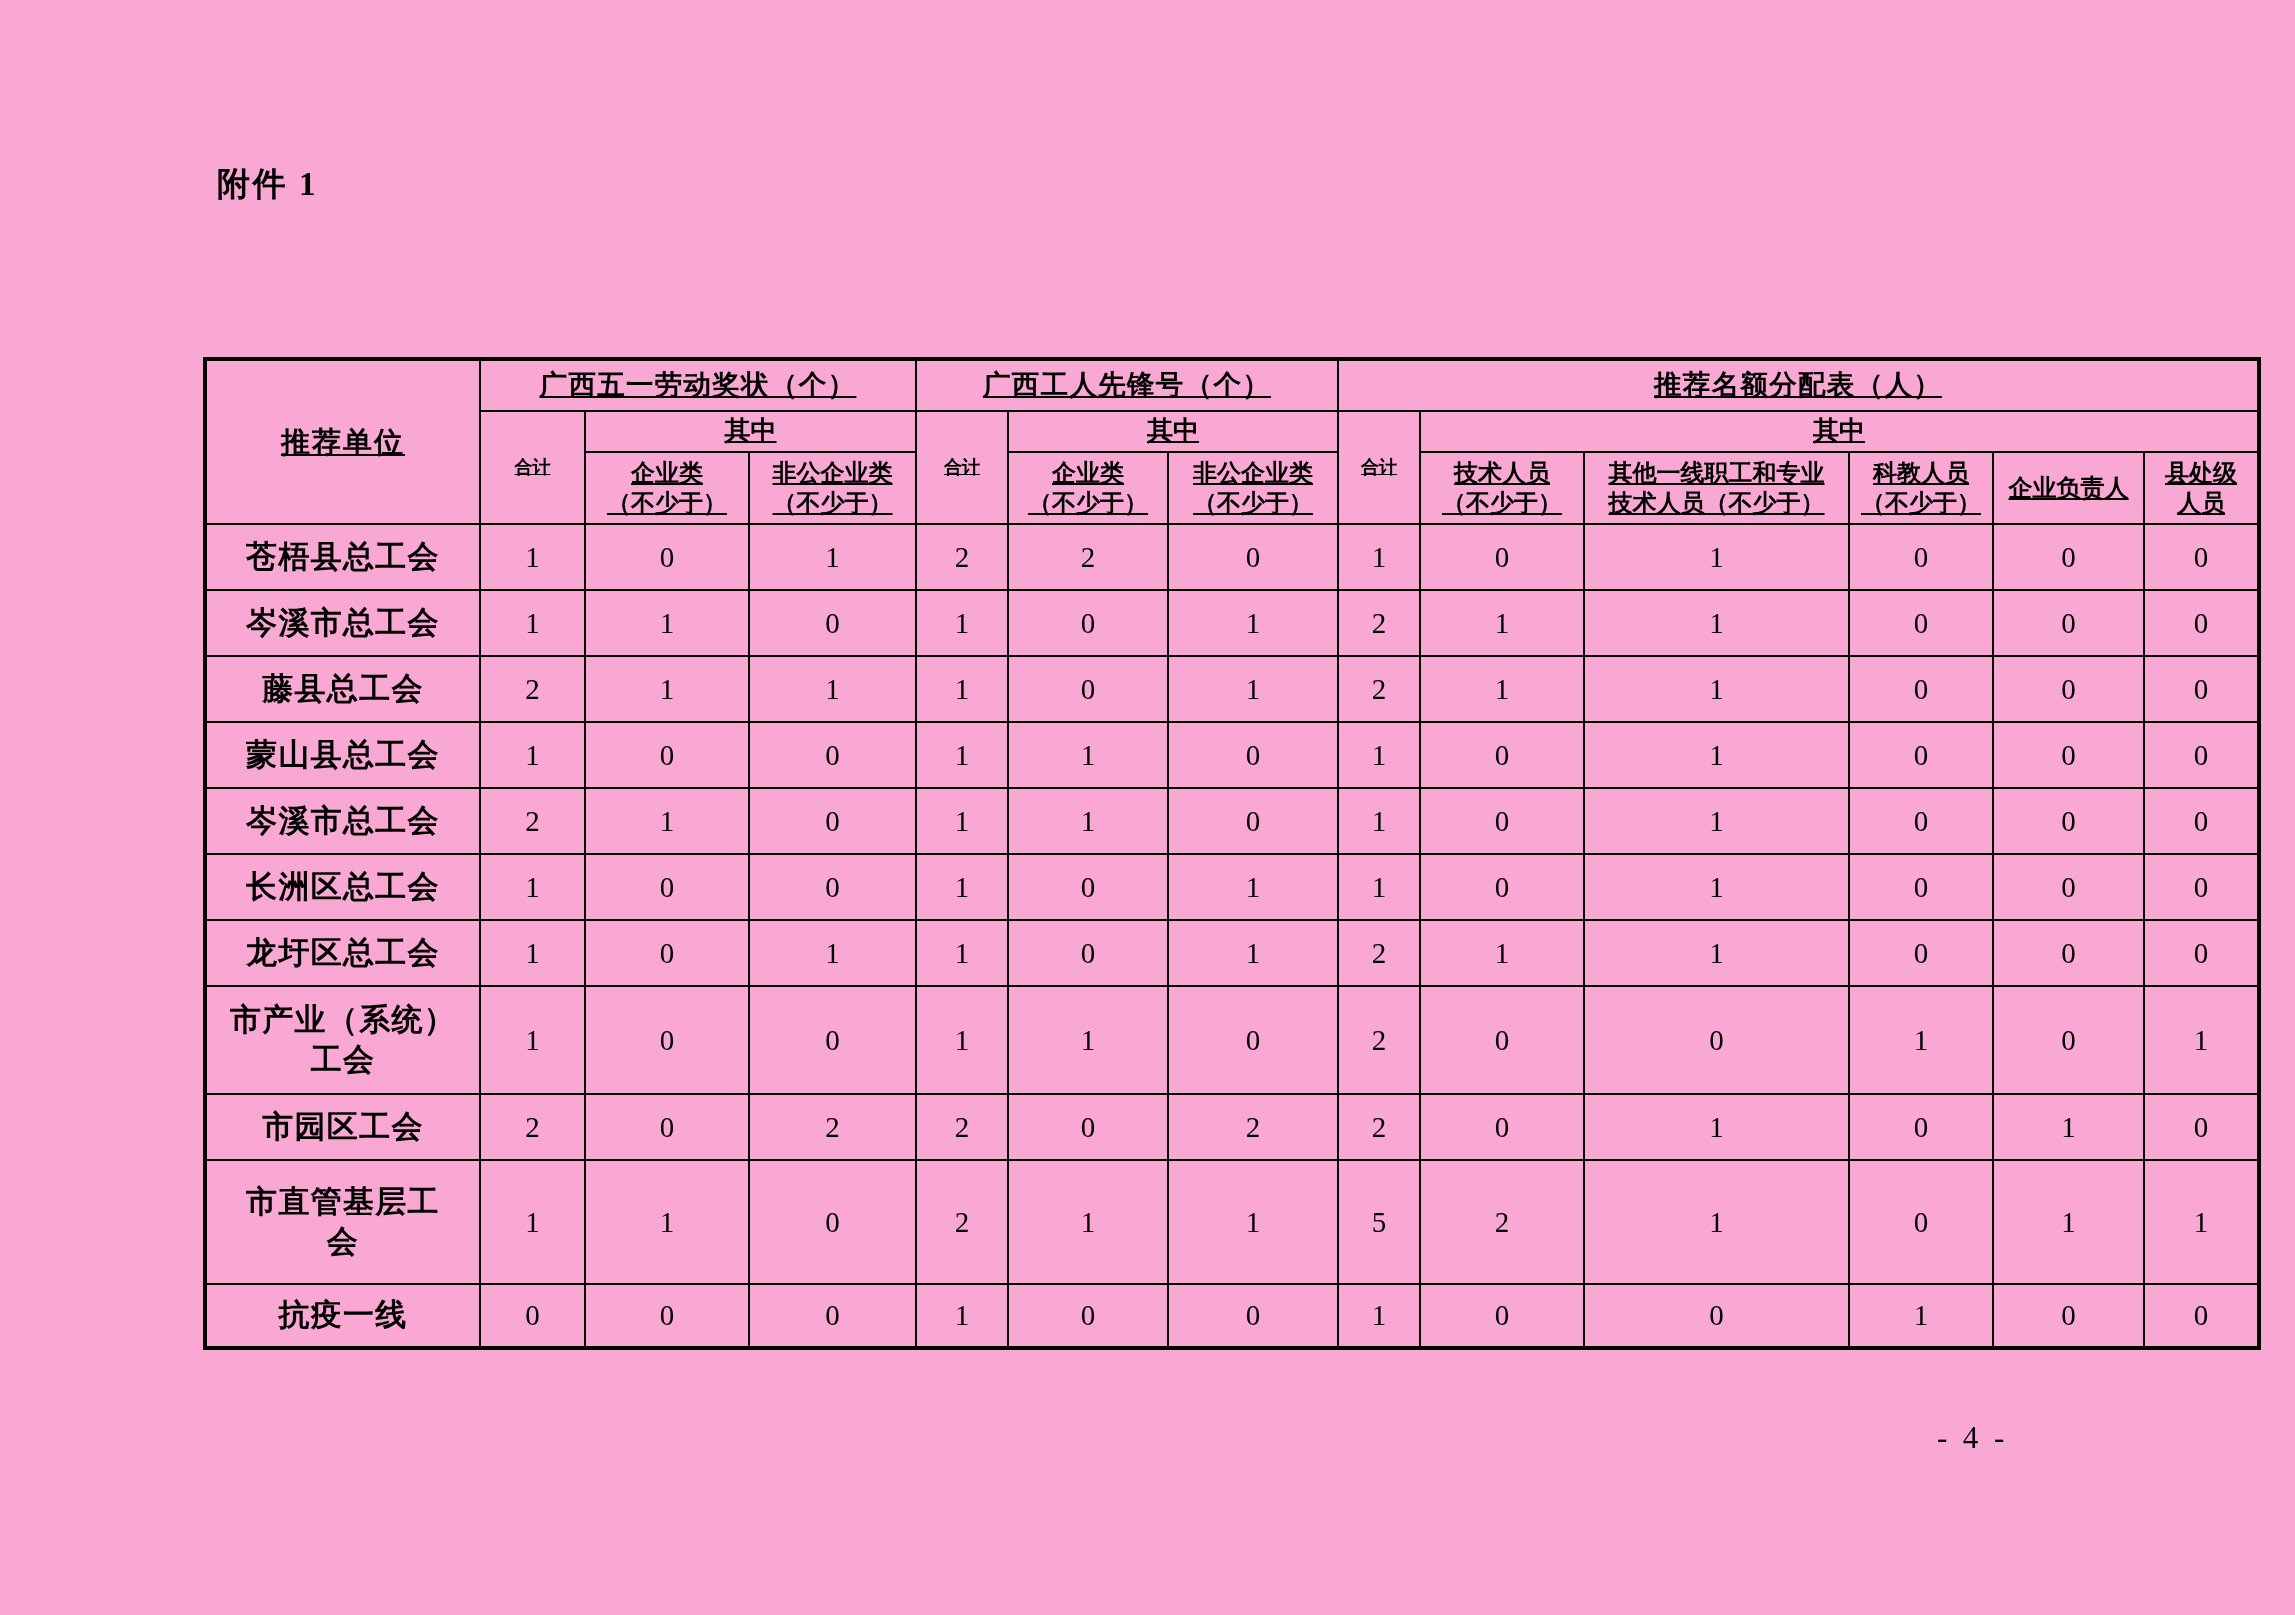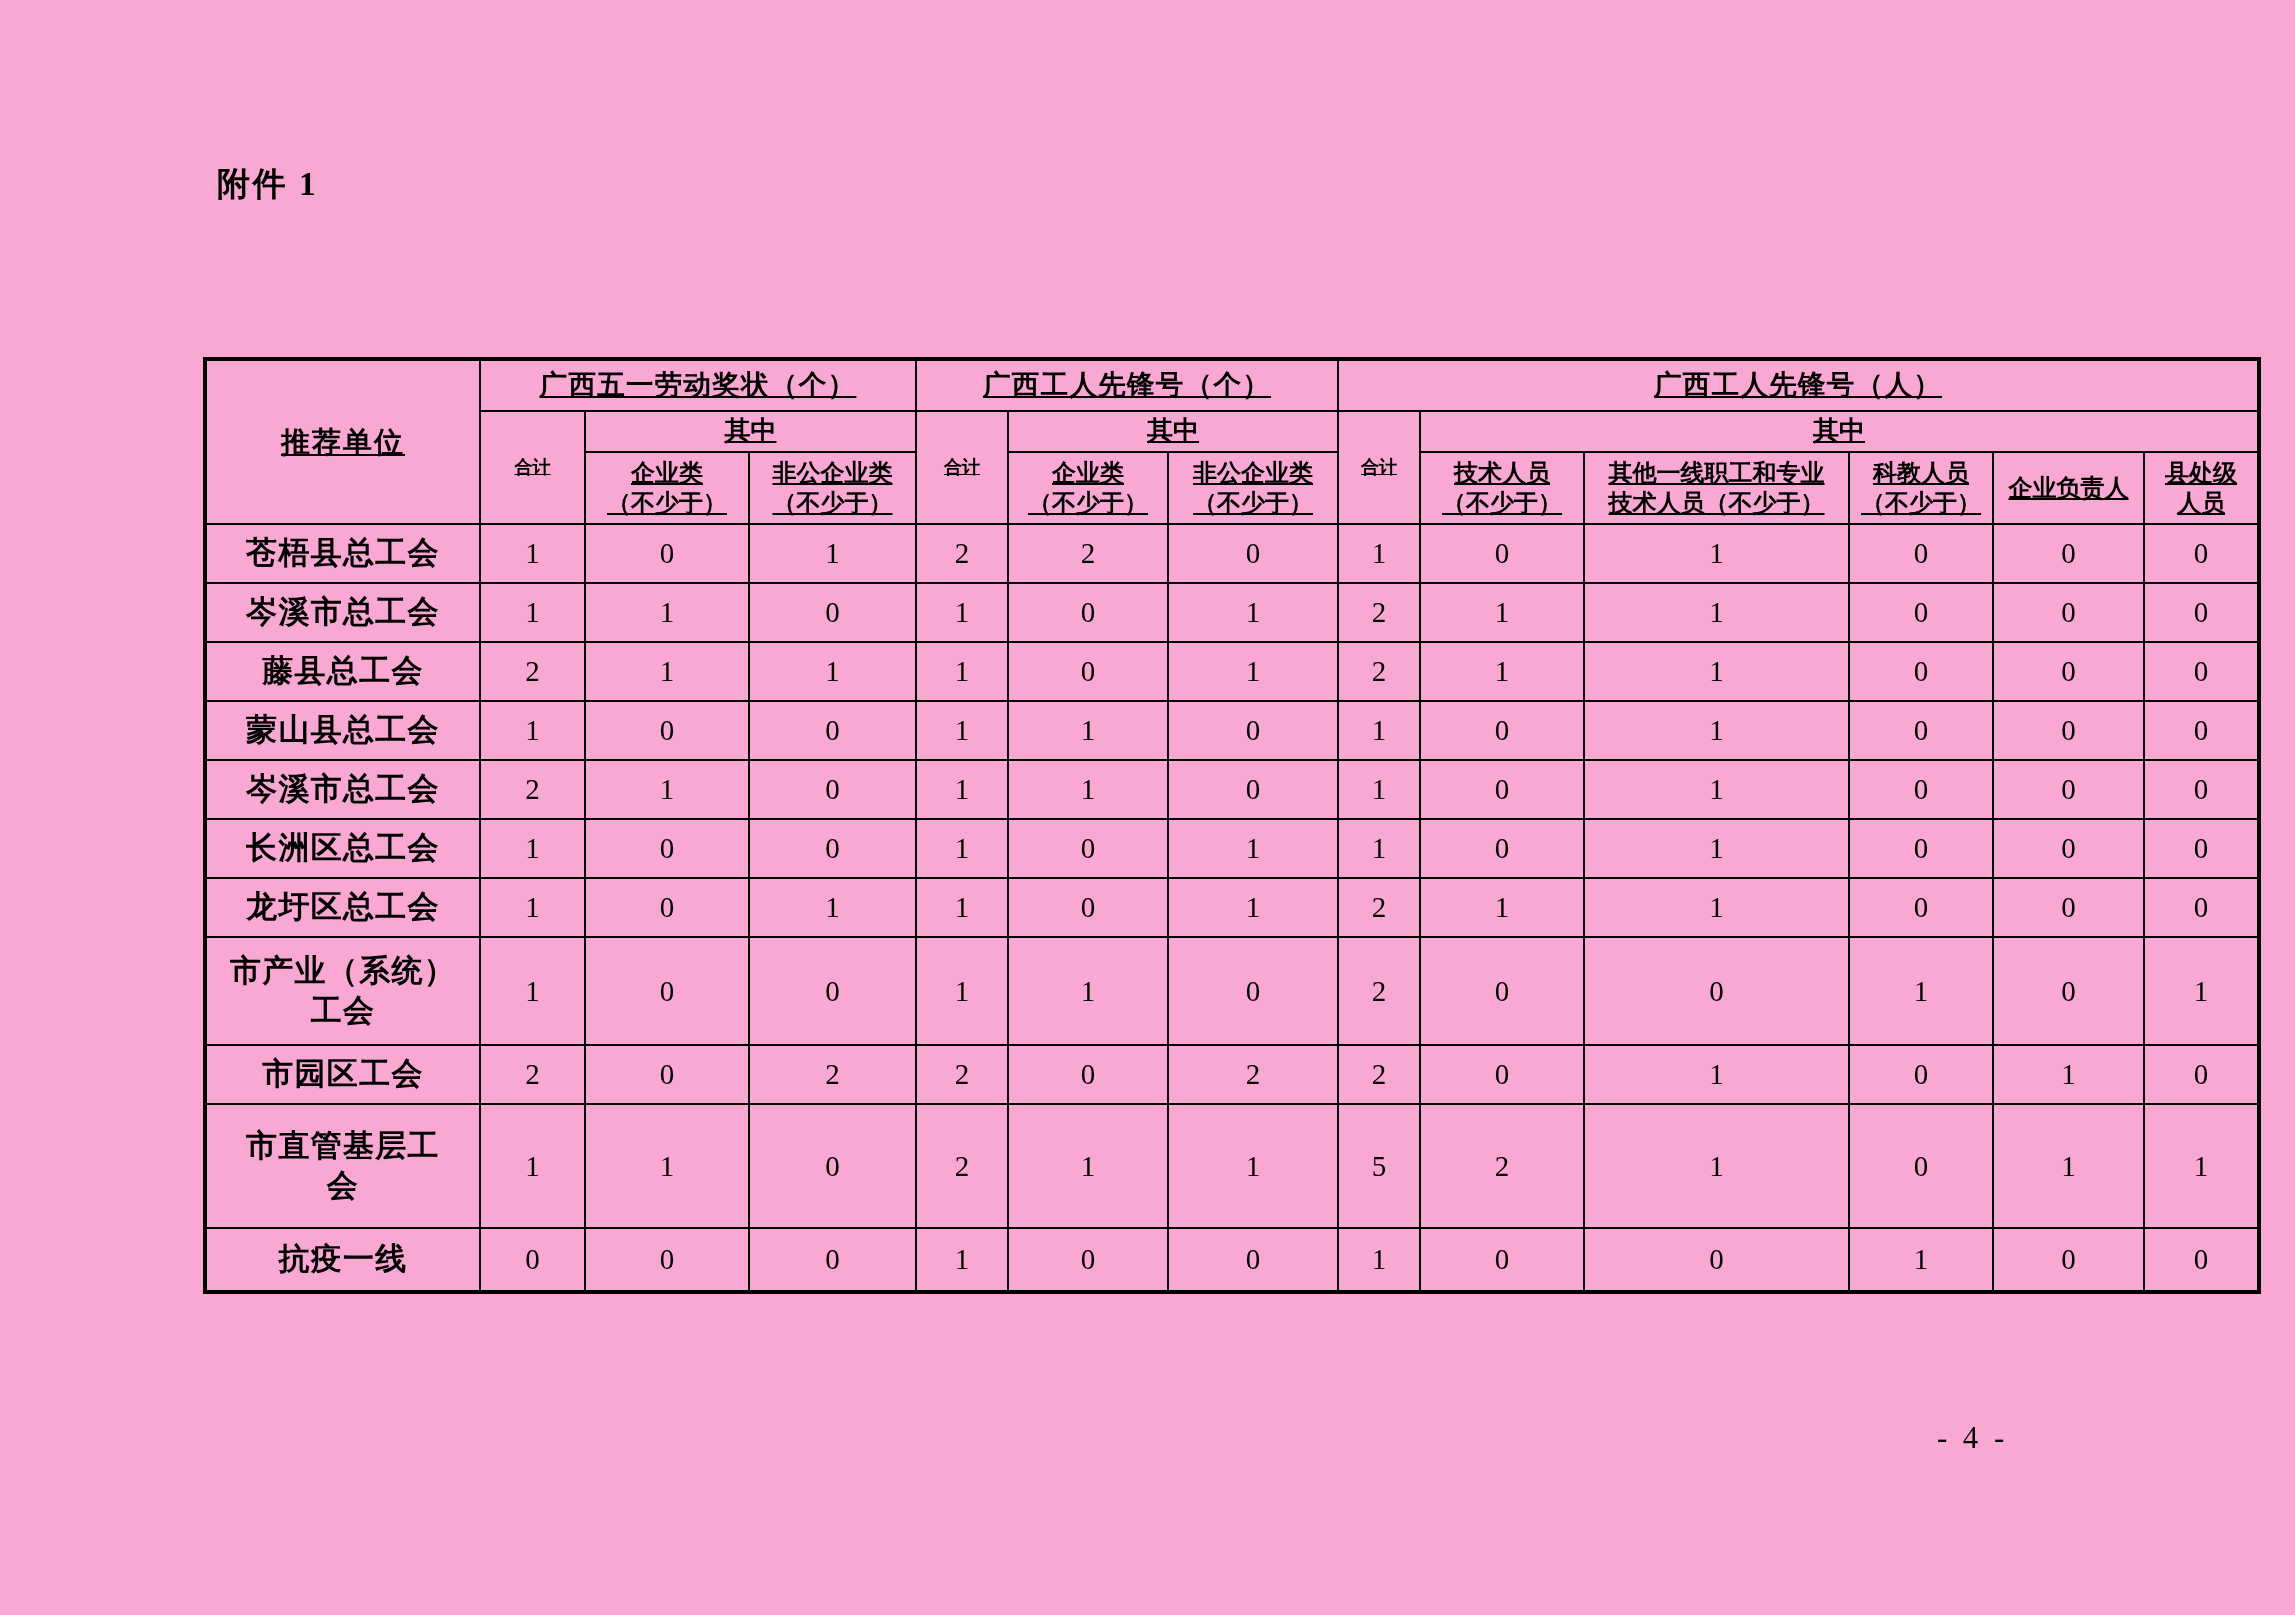--- a/index.html
+++ b/index.html
@@ -63,21 +63,21 @@
   th.group-title { font-size: 27.5px; letter-spacing: 1.3px; }
   th.corner      { font-size: 29px; letter-spacing: 2px; }
   th.total       { font-size: 18px; }
   th.among       { font-size: 26px; }
   th.sub         { font-size: 24px; }
 
   thead tr.hrow-1 { height: 52px; }
   thead tr.hrow-2 { height: 41px; }
   thead tr.hrow-3 { height: 72px; }
 
-  tbody tr { height: 59px; }
+  tbody tr { height: 66px; }
   tbody tr:nth-child(8)  { height: 108px; }
   tbody tr:nth-child(10) { height: 124px; }
   tbody tr:nth-child(11) { height: 64px; }
 
   td.unit {
     font-size: 31px;
     font-weight: bold;
     white-space: pre-line;
     line-height: 1.3;
     letter-spacing: 1.3px;
@@ -115,21 +115,21 @@
           <col style="width:265px">
         <col style="width:144px">
           <col style="width:151px">
           <col style="width:115px">
       </colgroup>
       <thead>
         <tr class="hrow-1">
           <th class="corner" rowspan="3">推荐单位</th>
           <th class="group-title" colspan="3">广西五一劳动奖状（个）</th>
           <th class="group-title" colspan="3">广西工人先锋号（个）</th>
-          <th class="group-title" colspan="6">广西工人先锋号（人）</th>
+          <th class="group-title" colspan="6">推荐名额分配表（人）</th>
         </tr>
         <tr class="hrow-2">
           <th class="total" rowspan="2">合计</th>
           <th class="among" colspan="2">其中</th>
           <th class="total" rowspan="2">合计</th>
           <th class="among" colspan="2">其中</th>
           <th class="total" rowspan="2">合计</th>
           <th class="among" colspan="5">其中</th>
         </tr>
         <tr class="hrow-3">

